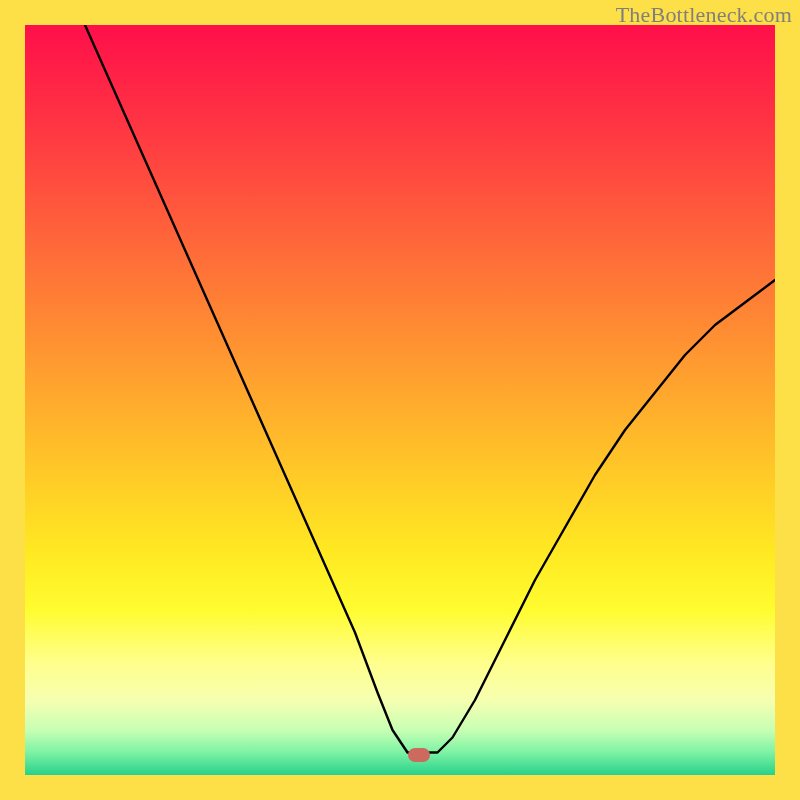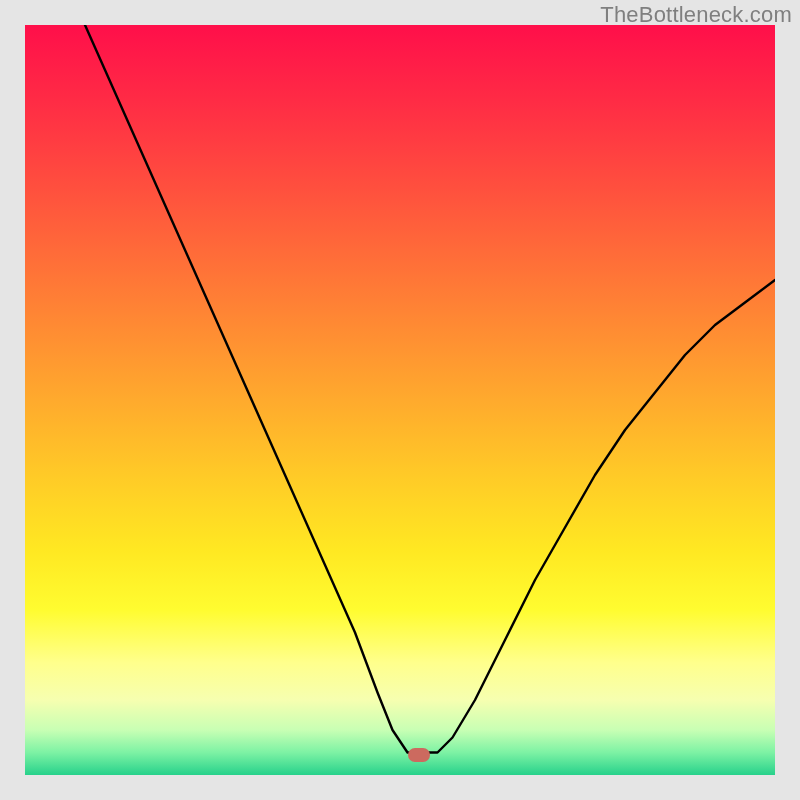--- a/index.html
+++ b/index.html
@@ -8,21 +8,22 @@
     width: 800px;
     height: 800px;
     overflow: hidden;
     background: #000;
     font-family: Arial, Helvetica, sans-serif;
   }
   .image-frame {
     position: relative;
     width: 800px;
     height: 800px;
-    background: #e5e5e5;
+    background: #fde047;
+    font-family: Liberation Serif, serif;
   }
   .watermark {
     position: absolute;
     top: 2px;
     right: 8px;
     color: #7f7f7f;
     font-size: 22px;
     font-weight: 500;
     letter-spacing: 0.2px;
     z-index: 20;

